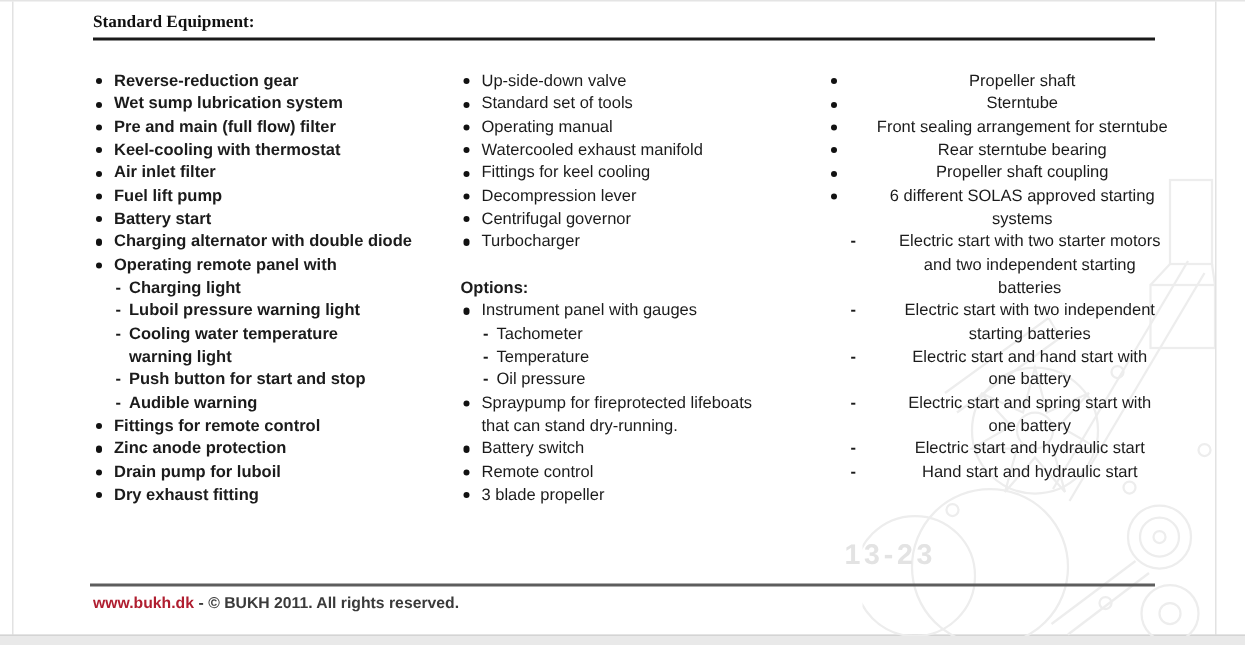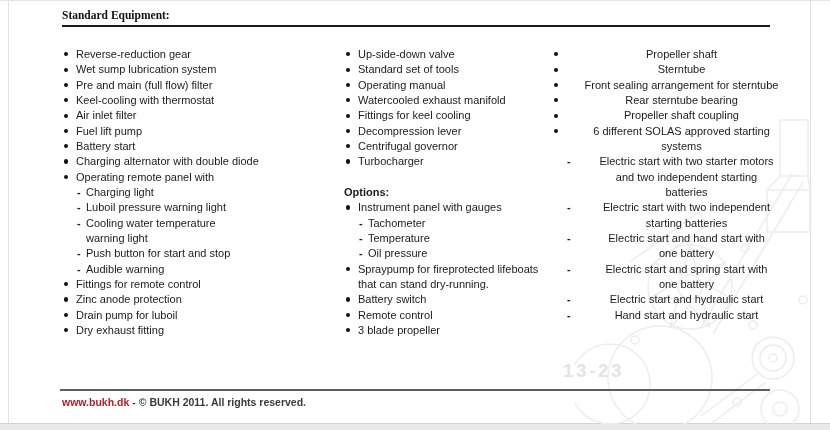--- a/index.html
+++ b/index.html
@@ -20,21 +20,21 @@
   
   .engine-art{position:absolute;left:575px;top:112px;width:235px;height:312px;}
   .engine-art *{stroke:#ededed;fill:none;stroke-width:1.5;}
 
   
   .pagenum{position:absolute;left:563px;top:360px;font-size:19px;font-weight:700;
            letter-spacing:2.5px;color:#e3e3e3;}
 
   
   .col{position:absolute;top:47px;width:245px;font-size:11px;line-height:15.33px;color:#1b1b1b;}
-  .col-1{left:62px;} .col-2{left:307px;margin-left:37px;} .col-3{left:552px;text-align:center;}
+  .col-1{left:62px;font-weight:bold;} .col-2{left:307px;} .col-3{left:552px;text-align:center;}
   .it{white-space:pre-line;position:relative;}
   .it-bullet{padding-left:14px;}
   .it-bullet::before{content:"";position:absolute;left:2px;top:5.2px;width:4.2px;height:4.2px;
                      border-radius:50%;background:#121212;}
   .it-dash{padding-left:24px;}
   .it-dash::before{content:"-";position:absolute;left:15px;top:0;font-weight:700;}
   .it-heading{font-weight:700;padding-left:0;}
   .it-gap{height:15.33px;}
 
   

